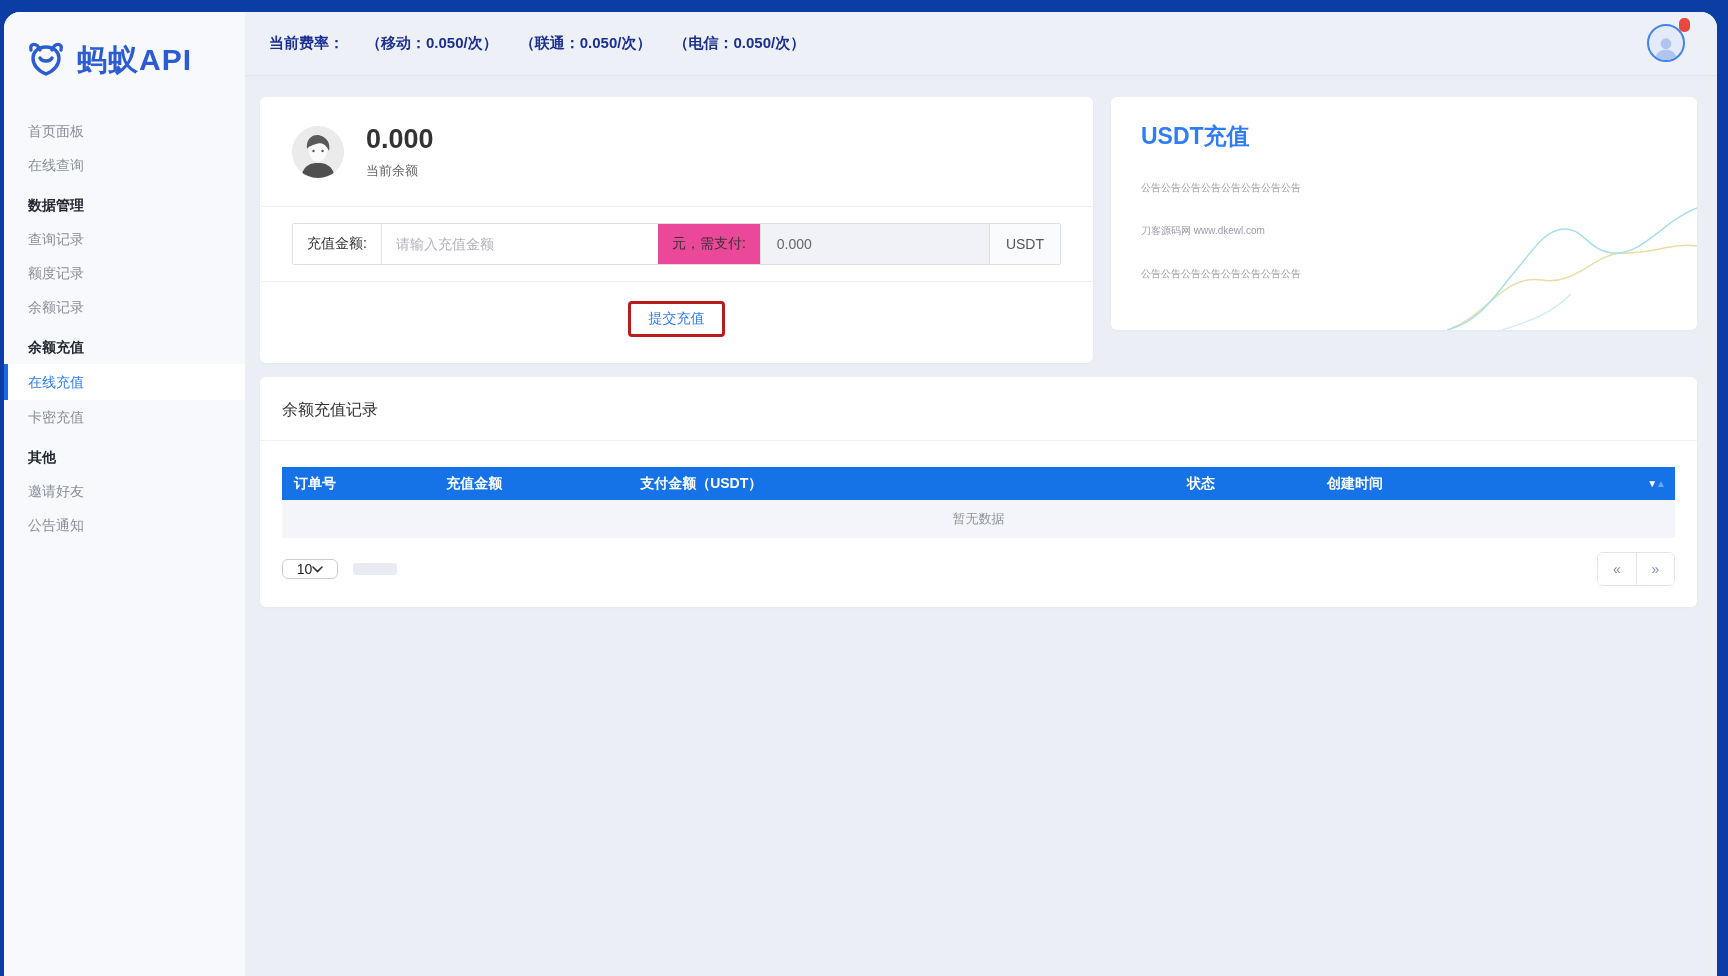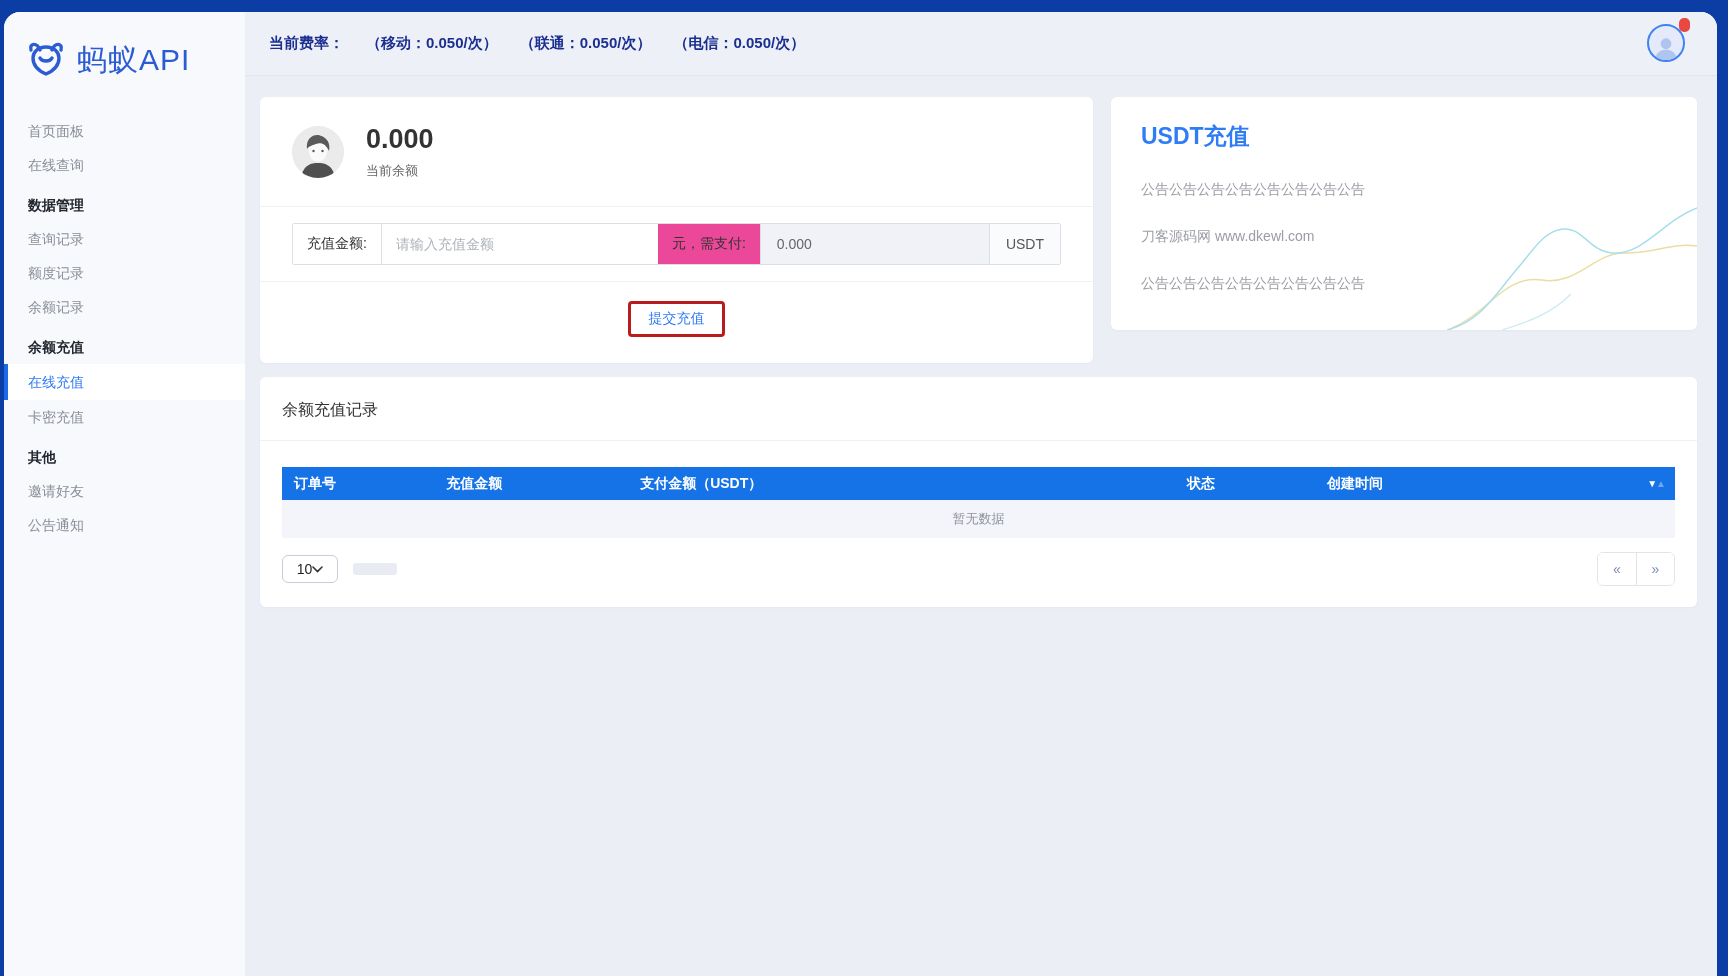--- a/index.html
+++ b/index.html
@@ -5,21 +5,21 @@
   * { margin:0; padding:0; box-sizing:border-box; }
   html,body { width:1728px; height:976px; overflow:hidden; }
   body { background:#0C3DA4; font-family:"Liberation Sans","DejaVu Sans",sans-serif; position:relative; }
 
   .app-frame { position:absolute; left:4px; top:12px; right:11px; bottom:0;
     background:#ECEEF6; border-radius:16px 16px 0 0; overflow:hidden; display:flex; }
 
   
   .sidebar { width:241px; background:#F7F9FC; flex-shrink:0; display:flex; flex-direction:column; }
   .logo-row { display:flex; align-items:center; gap:9px; padding:26px 0 6px 20px; }
-  .logo-text { font-size:30px; font-weight:normal; color:#2B5CD3; letter-spacing:1px; }
+  .logo-text { font-size:30px; font-weight:bold; color:#2B5CD3; letter-spacing:1px; }
   .menu { margin-top:26px; }
   .side-item { height:34px; line-height:34px; padding-left:24px; font-size:14px; color:#8A8F98; cursor:pointer; }
   .side-item.section { color:#22262E; font-weight:bold; margin-top:6px; cursor:default; }
   .side-item.active { background:#FFFFFF; color:#2F7BF5; border-left:4px solid #1B6BE8; padding-left:20px; height:36px; line-height:36px; }
 
   
   .main { flex:1; display:flex; flex-direction:column; min-width:0; }
   .topbar { height:64px; background:#EEF0F8; border-bottom:1px solid #E2E5F0; display:flex; align-items:center; padding:0 30px 0 24px; flex-shrink:0; }
   .rates { display:flex; align-items:center; gap:22px; font-size:15px; font-weight:bold; color:#1B2F90; }
   .top-avatar { margin-left:auto; position:relative; width:40px; height:40px; }
@@ -45,41 +45,41 @@
   .amount-input::placeholder { color:#AEB2BB; }
   .cell-paylabel { padding:0 14px; color:#333; background:#ec4899; border-right:1px solid #DCDFE6; white-space:nowrap; }
   .pay-input { flex:1; border:none; outline:none; padding:0 16px; font-size:14px; color:#666; background:#F1F2F7; font-family:inherit; }
   .cell-currency { padding:0 16px; color:#555; background:#FAFBFD; border-left:1px solid #DCDFE6; }
   .submit-wrap { padding:19px 0 26px; display:flex; justify-content:center; }
   .submit-btn { width:97px; height:36px; background:#FFF; border:3px solid #b91c1c; color:#2F7BF5; font-size:14px; border-radius:4px; cursor:pointer; font-family:inherit; }
 
   
   .usdt-card { flex:1; height:233px; position:relative; overflow:hidden; padding:24px 30px; }
   .usdt-title { font-size:23px; font-weight:bold; color:#2E7CF6; }
-  .usdt-line { font-size:14px; color:#9A9DA5; margin-top:29px; position:relative; z-index:1; }
+  .usdt-line { font-size:10px; color:#9A9DA5; margin-top:29px; position:relative; z-index:1; }
   .waves { position:absolute; right:0; bottom:0; z-index:0; }
 
   
   .records-card { margin-top:14px; padding-bottom:21px; }
   .records-title { padding:23px 22px 19px; font-size:16px; color:#333; }
   .table-wrap { margin:26px 22px 0; }
   .thead { display:flex; align-items:center; height:33px; background:#1573E7; color:#FFF; font-size:14px; font-weight:bold; }
   .th-list { flex:1; display:flex; height:100%; align-items:center; }
   .th { padding-left:12px; white-space:nowrap; overflow:hidden; }
   .th:nth-child(1){ width:11.3%; }
   .th:nth-child(2){ width:14.4%; }
   .th:nth-child(3){ width:40.6%; }
   .th:nth-child(4){ width:10.4%; }
   .th:nth-child(5){ width:23.3%; }
   .filter-cell { width:46px; text-align:right; padding-right:10px; cursor:pointer; font-size:10px; letter-spacing:-1px; }
   .sort-desc { color:#FFFFFF; }
   .sort-asc { color:#6FA5F1; }
   .empty-row { height:38px; background:#F3F5FA; display:flex; align-items:center; justify-content:center; font-size:13px; color:#8F939B; }
   .pager-row { margin:14px 22px 0; display:flex; align-items:center; }
-  .page-size { width:56px; height:28px; border:1px solid #C8CCD8; border-radius:6px; background:#FFF; display:flex; align-items:center; justify-content:center; gap:0; font-size:14px; color:#222; cursor:pointer; }
+  .page-size { width:56px; height:20px; border:1px solid #C8CCD8; border-radius:6px; background:#FFF; display:flex; align-items:center; justify-content:center; gap:0; font-size:14px; color:#222; cursor:pointer; }
   .skeleton-pill { width:44px; height:12px; border-radius:3px; background:#E9EBF2; margin-left:15px; }
   .pager { margin-left:auto; display:flex; border:1px solid #E2E4EA; border-radius:6px; overflow:hidden; background:#FFF; }
   .pager-btn { width:38px; height:32px; background:#FFF; border:none; color:#7A8BB3; font-size:14px; cursor:pointer; font-family:inherit; }
   .pager-btn + .pager-btn { border-left:1px solid #E2E4EA; }
 </style>
 </head>
 <body>
 
 <div class="app-frame">
 

